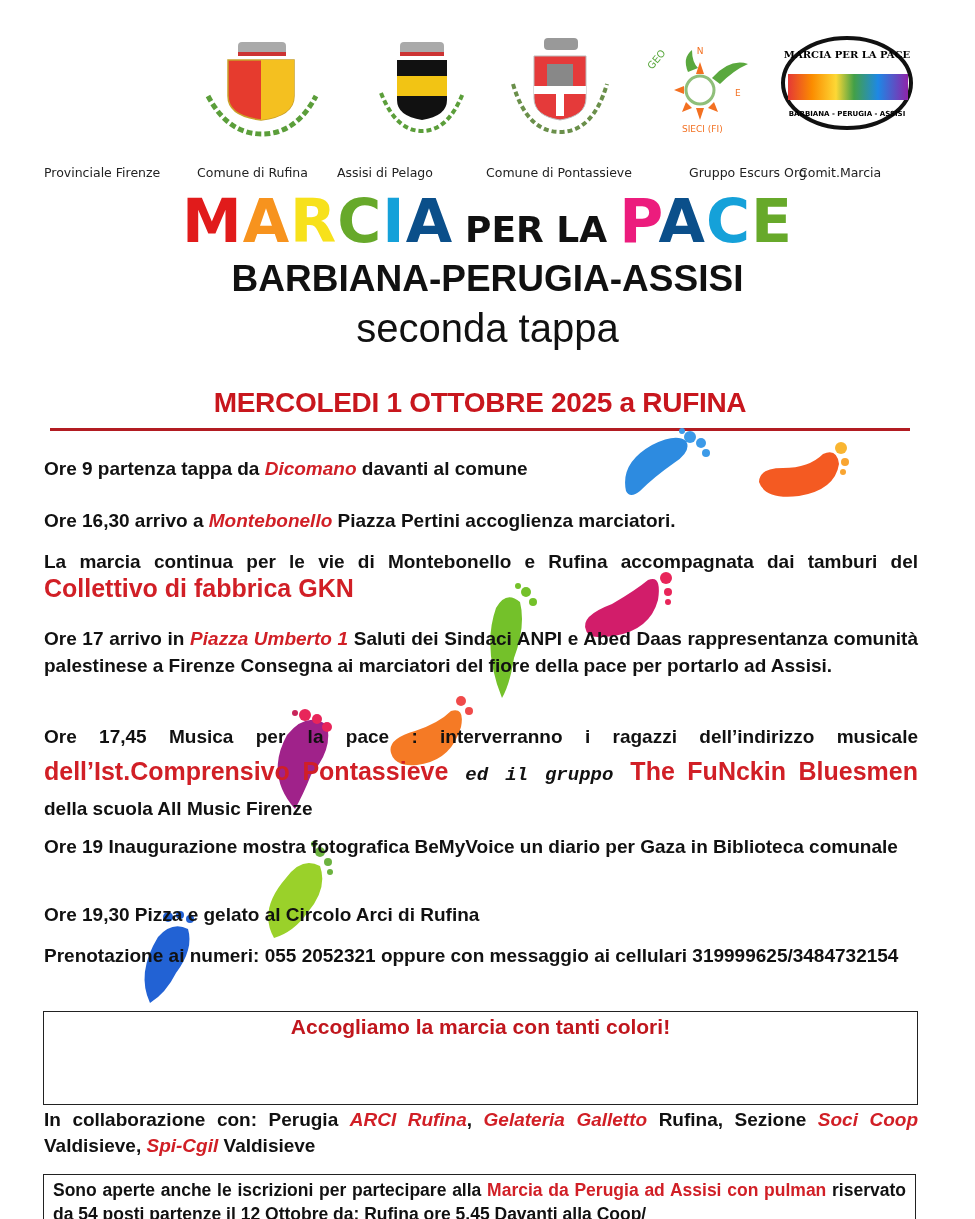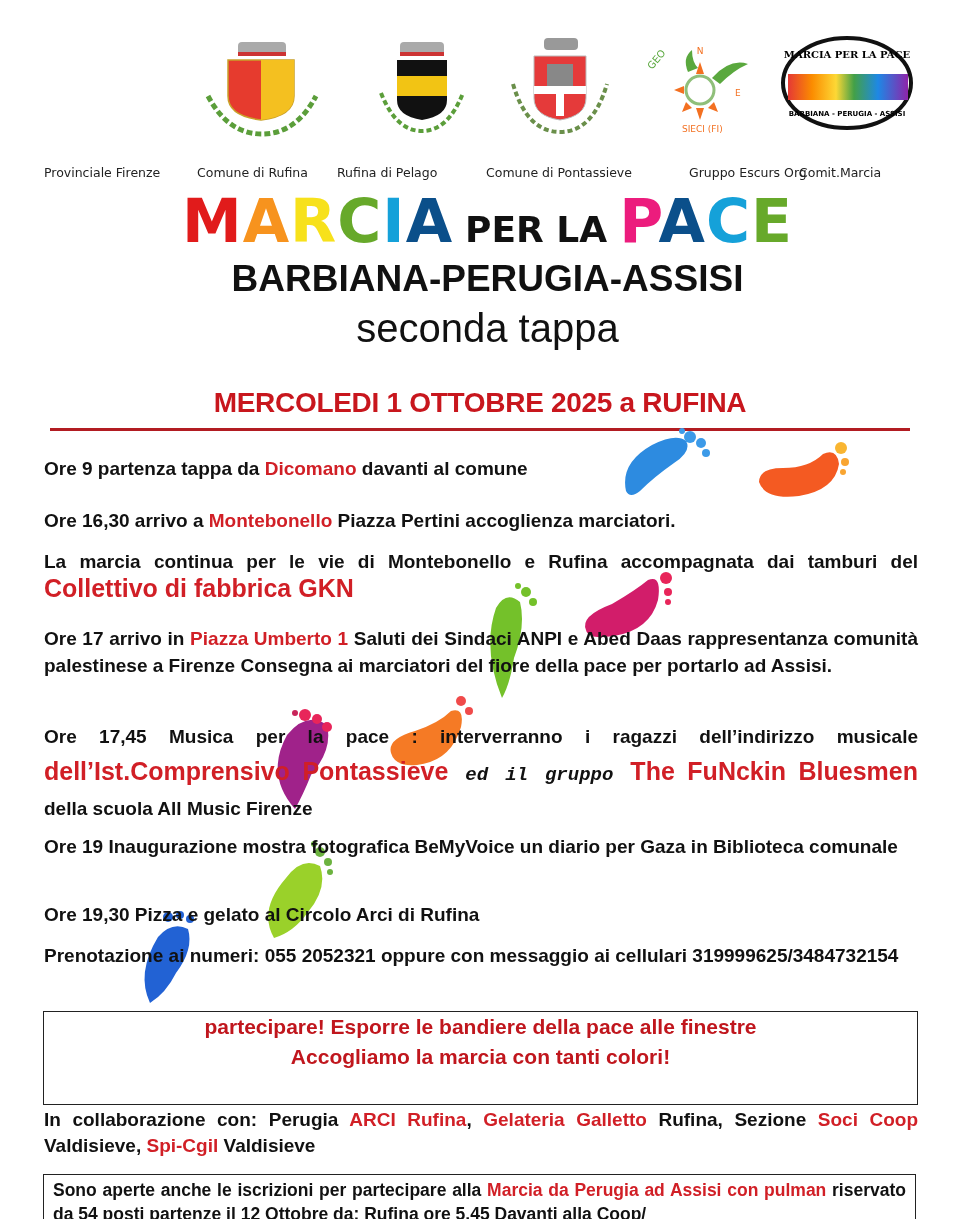--- a/index.html
+++ b/index.html
@@ -7,21 +7,21 @@
   .logos { position: absolute; top: 30px; left: 0; width: 975px; height: 120px; }
   .logo { position: absolute; }
   .caption { position: absolute; top: 165px; font-family: "DejaVu Sans", sans-serif; font-size: 12.5px; color: #222; white-space: nowrap; }
   .title1 { position: absolute; top: 186px; left: 0; width: 975px; text-align: center; font-weight: bold; white-space: nowrap; }
   .title1 .big { font-size: 60px; letter-spacing: 1px; font-family: "DejaVu Sans", sans-serif; }
   .title1 .small { font-size: 36px; color: #111; margin: 0 12px; font-family: "DejaVu Sans", sans-serif; }
   .title2 { position: absolute; top: 258px; width: 975px; text-align: center; font-weight: bold; font-size: 37px; color: #111; }
   .title3 { position: absolute; top: 306px; width: 975px; text-align: center; font-size: 40px; color: #111; font-weight: 500; }
   .date { position: absolute; top: 380px; left: 50px; width: 860px; text-align: center; font-weight: bold; font-size: 28px; color: #c8161d; border-bottom: 3px solid #b21c22; padding-bottom: 2px; line-height: 46px; letter-spacing: -0.3px; }
   .para { position: absolute; left: 44px; width: 874px; font-size: 19px; line-height: 27px; font-weight: bold; color: #111; text-align: justify; }
-  .para .hl { color: #d11f26; }
+  .para .hl { color: #d11f26; font-style: italic; }
   .para .hlb { color: #d11f26; font-size: 25px; }
   .para .it { font-style: italic; font-size: 19px; font-family: Liberation Mono, monospace; }
   .box1 { position: absolute; top: 1011px; left: 43px; width: 873px; height: 92px; border: 1.5px solid #222; text-align: center; color: #c0161d; font-size: 21px; line-height: 30px; font-weight: bold; }
   .box2 { position: absolute; top: 1174px; left: 43px; width: 873px; height: 60px; border: 1.5px solid #222; border-bottom: none; font-size: 17.5px; line-height: 24px; font-weight: bold; padding: 3px 9px; box-sizing: border-box; text-align: justify; }
   .box2 .hl { color: #d11f26; }
   .foot { position: absolute; }
 </style>
 </head>
 <body>
 
@@ -81,21 +81,21 @@
       </defs>
     <ellipse cx="67" cy="49" rx="64" ry="45" fill="#fff" stroke="#111" stroke-width="4"></ellipse>
     <path d="M8 40 h120 v26 h-120z" fill="url(#rb)"></path>
     <text x="67" y="24" font-size="10" font-weight="bold" text-anchor="middle" font-family="DejaVu Serif, serif">MARCIA PER LA PACE</text>
     <text x="67" y="82" font-size="7" font-weight="bold" text-anchor="middle" font-family="DejaVu Sans, sans-serif">BARBIANA - PERUGIA - ASSISI</text>
   </svg>
 </div>
 
 <div class="caption" style="left:44px">Provinciale Firenze</div>
 <div class="caption" style="left:197px">Comune di Rufina</div>
-<div class="caption" style="left:337px">Rufina di Pelago</div>
+<div class="caption" style="left:337px">Assisi di Pelago</div>
 <div class="caption" style="left:486px">Comune di Pontassieve</div>
 <div class="caption" style="left:689px">Gruppo Escurs Org</div>
 <div class="caption" style="left:799px">Comit.Marcia</div>
 
 <div class="title1">
   <span class="big" id="marcia-word"><span style="color: rgb(225, 27, 27);">M</span><span style="color: rgb(247, 147, 30);">A</span><span style="color: rgb(247, 225, 27);">R</span><span style="color: rgb(103, 169, 42);">C</span><span style="color: rgb(21, 161, 217);">I</span><span style="color: rgb(11, 79, 138);">A</span></span><span class="small">PER LA</span><span class="big" id="pace-word"><span style="color: rgb(236, 28, 125);">P</span><span style="color: rgb(11, 79, 138);">A</span><span style="color: rgb(21, 161, 217);">C</span><span style="color: rgb(103, 169, 42);">E</span></span>
 </div>
 <div class="title2">BARBIANA-PERUGIA-ASSISI</div>
 <div class="title3">seconda tappa</div>
 
@@ -171,21 +171,20 @@
   <span>Ore 19 Inaugurazione mostra fotografica BeMyVoice un diario per Gaza in Biblioteca comunale</span>
 </div>
 <div class="para" style="top:901px">
   <span>Ore 19,30 Pizza e gelato al Circolo Arci di Rufina</span>
 </div>
 <div class="para" style="top:942px">
   <span>Prenotazione ai numeri:  055 2052321 oppure con messaggio ai cellulari 319999625/3484732154</span>
 </div>
 
 <div class="box1">
-  <div>partecipare! Esporre le bandiere della pace alle finestre</div>
   <div>Accogliamo la marcia con tanti colori!</div>
 </div>
 
 <div class="para" style="top:1107px;line-height:26px">
   <span>In collaborazione con: Perugia </span><span class="hl">ARCI Rufina</span><span>, </span><span class="hl">Gelateria Galletto</span><span> Rufina, Sezione </span><span class="hl">Soci Coop</span><span> Valdisieve, </span><span class="hl">Spi-Cgil</span><span> Valdisieve</span>
 </div>
 
 <div class="box2">
   <span>Sono aperte anche le iscrizioni per partecipare alla </span><span class="hl">Marcia da Perugia ad Assisi con pulman</span><span> riservato da 54 posti partenze il 12 Ottobre da: Rufina ore 5,45 Davanti alla Coop/</span>
 </div>

